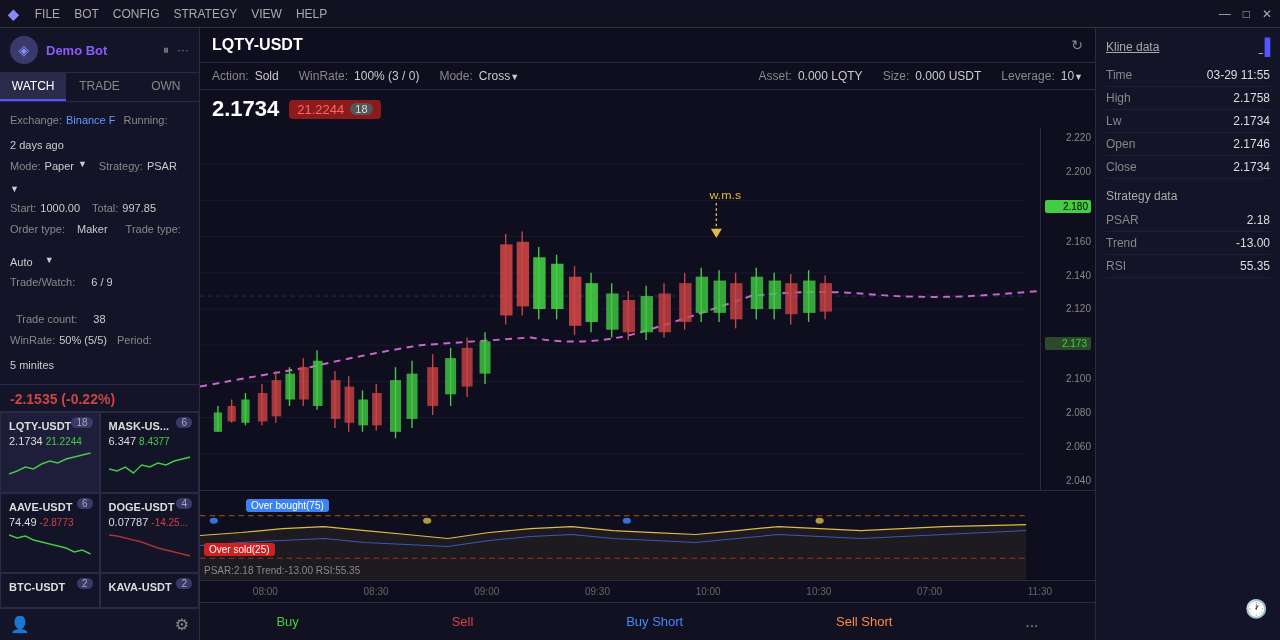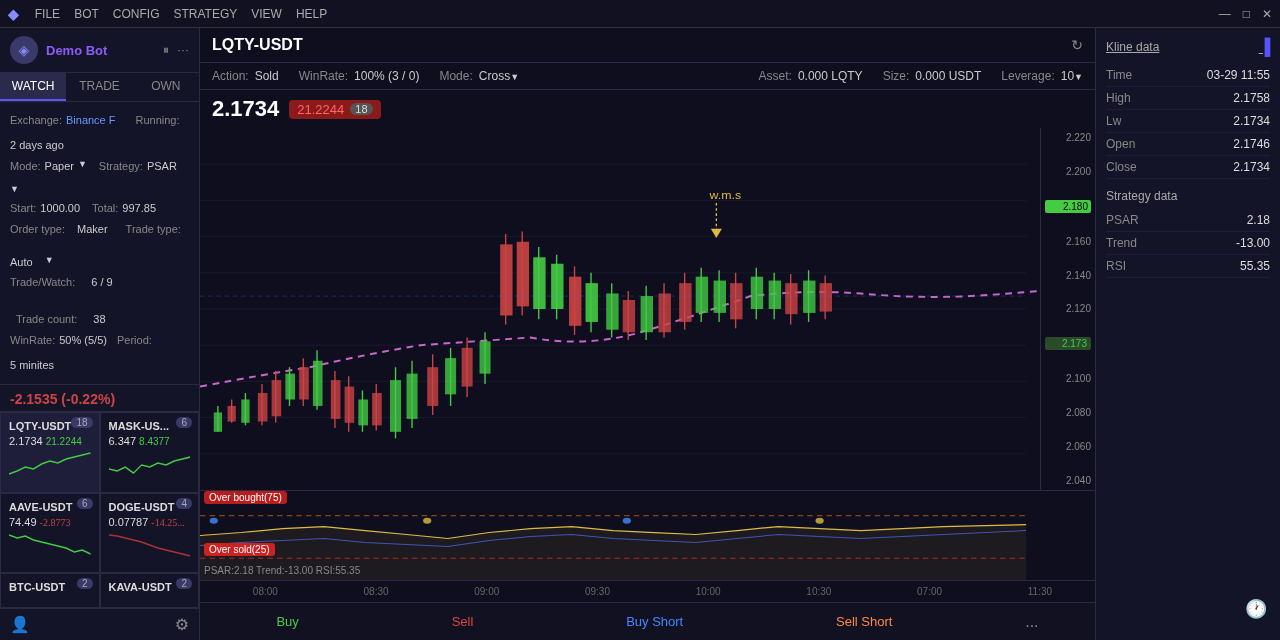--- a/index.html
+++ b/index.html
@@ -157,21 +157,21 @@
       padding: 0 5px;
       font-size: 10px;
     }
     .watch-price {
       font-size: 11px;
       color: #ddd;
       margin-top: 2px;
     }
     .watch-change { font-size: 10px; }
     .watch-change.pos { color: #44cc44; }
-    .watch-change.neg { color: #cc4444; font-family: Liberation Serif, serif; }
+    .watch-change.neg { color: #cc4444; }
     .watch-sparkline {
       height: 30px;
       margin-top: 2px;
     }
 
     
     .sidebar-bottom {
       display: flex;
       border-top: 1px solid #2a2a44;
       padding: 6px 10px;
@@ -302,21 +302,21 @@
       height: 100%;
     }
 
     .over-bought-label, .over-sold-label {
       position: absolute;
       left: 4px;
       font-size: 10px;
       padding: 1px 5px;
       border-radius: 3px;
     }
-    .over-bought-label { top: 0; background: #b91c1c; color: #fff; }
+    .over-bought-label { top: 8px; background: #3b82f6; color: #fff; margin-left: 42px; }
     .over-sold-label { bottom: 24px; background: #cc2222; color: #fff; }
     .psar-info {
       position: absolute;
       bottom: 4px;
       left: 4px;
       font-size: 10px;
       color: #888;
     }
 
     
@@ -432,21 +432,21 @@
     <div class="tabs">
       <div class="tab active">WATCH</div>
       <div class="tab">TRADE</div>
       <div class="tab">OWN</div>
     </div>
 
     <div class="bot-info">
       <div style="display:flex;gap:4px;flex-wrap:wrap;line-height:1.9">
         <span style="color:#888">Exchange:</span>
         <span style="color:#6699ff">Binance F</span>
-        <span style="color:#888;margin-left:16px">Running:</span>
+        <span style="color:#888;margin-left:4px">Running:</span>
         <span>2 days ago</span>
       </div>
       <div style="display:flex;gap:4px;flex-wrap:wrap;line-height:1.9">
         <span style="color:#888">Mode:</span>
         <span style="color:#ccc">Paper</span>
         <span style="color:#ccc;font-size:9px">▼</span>
         <span style="color:#888;margin-left:8px">Strategy:</span>
         <span style="color:#ccc">PSAR</span>
         <span style="color:#ccc;font-size:9px">▼</span>
       </div>

